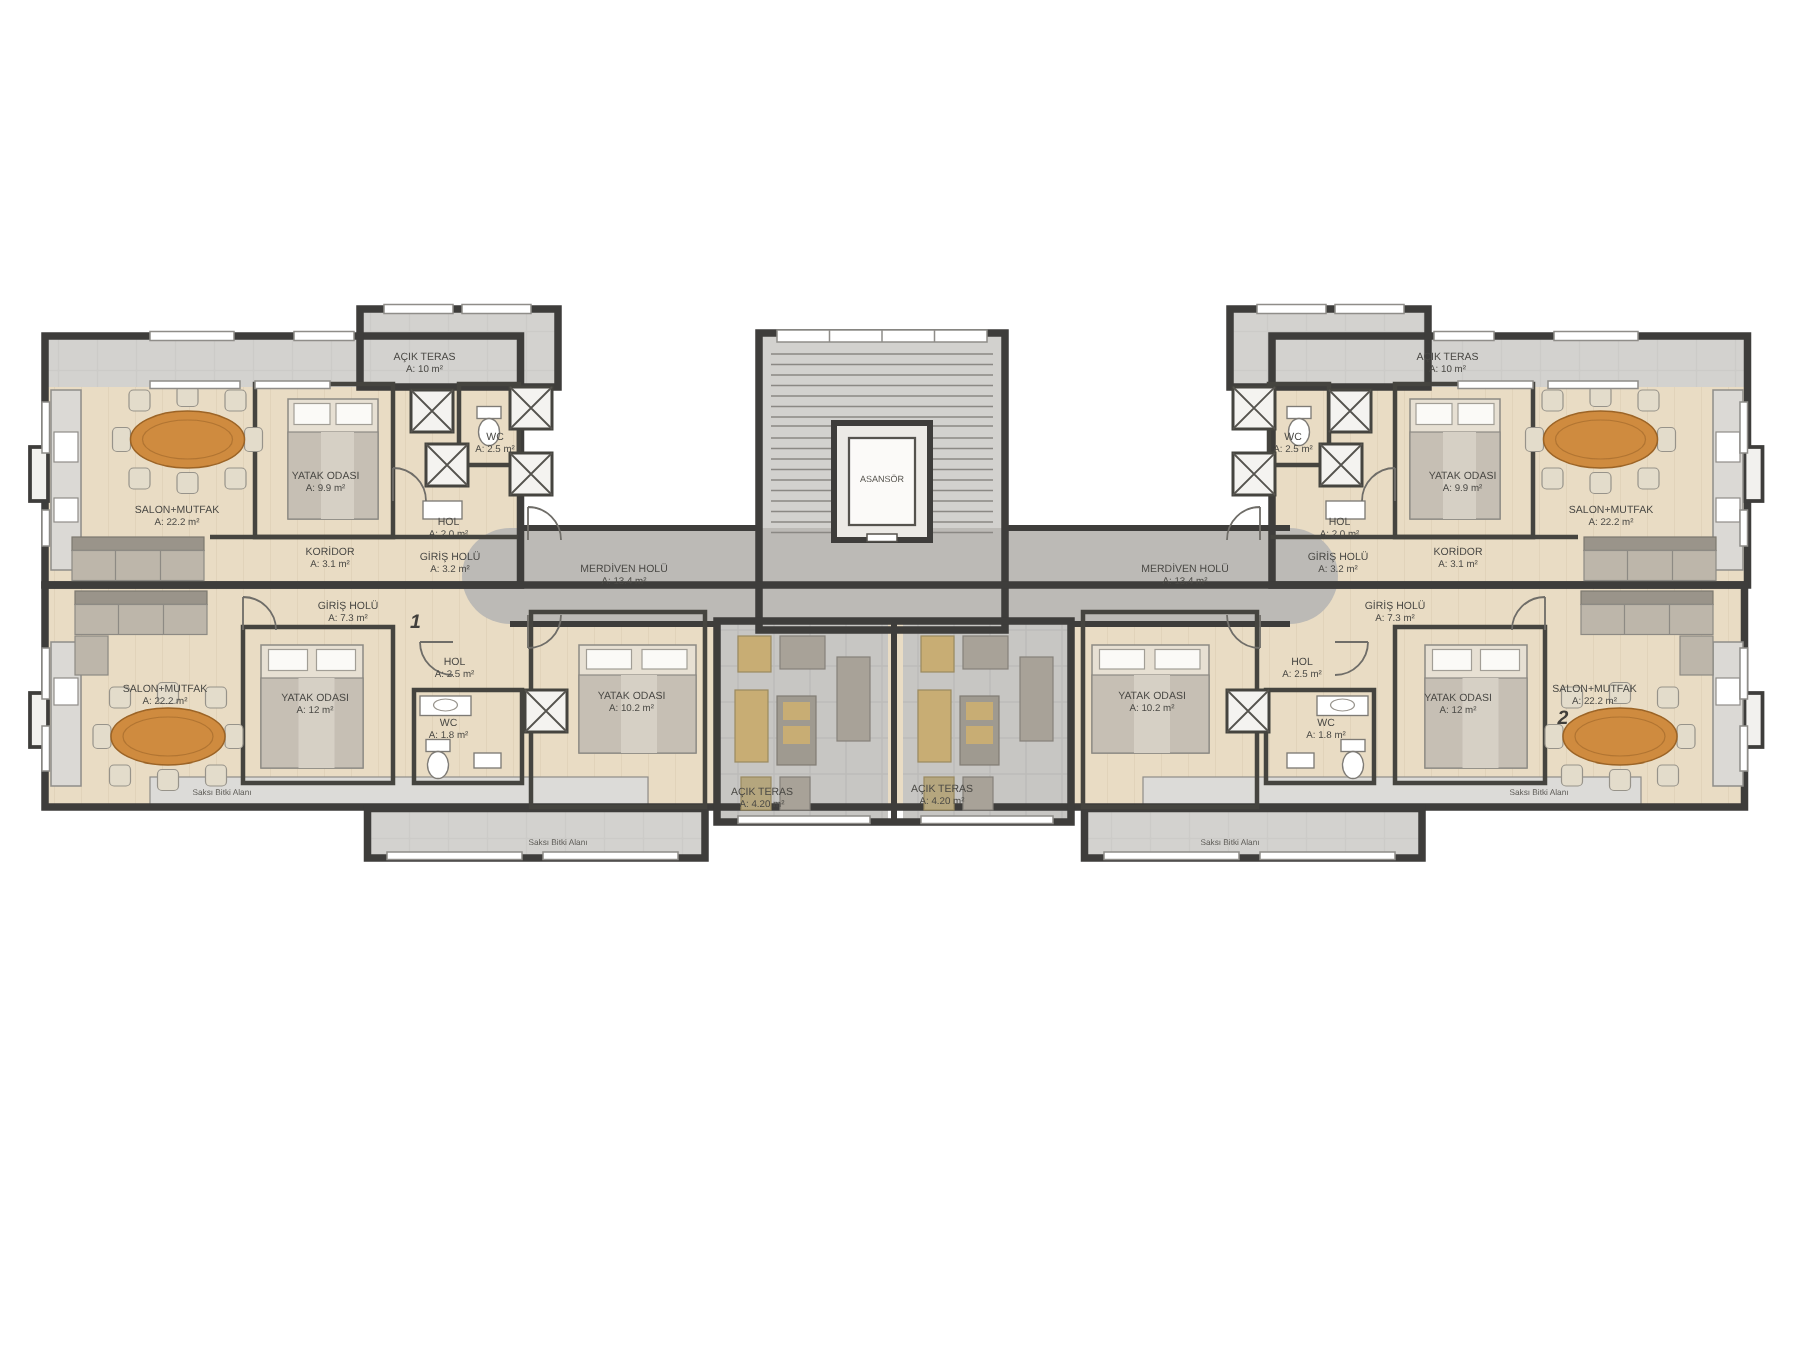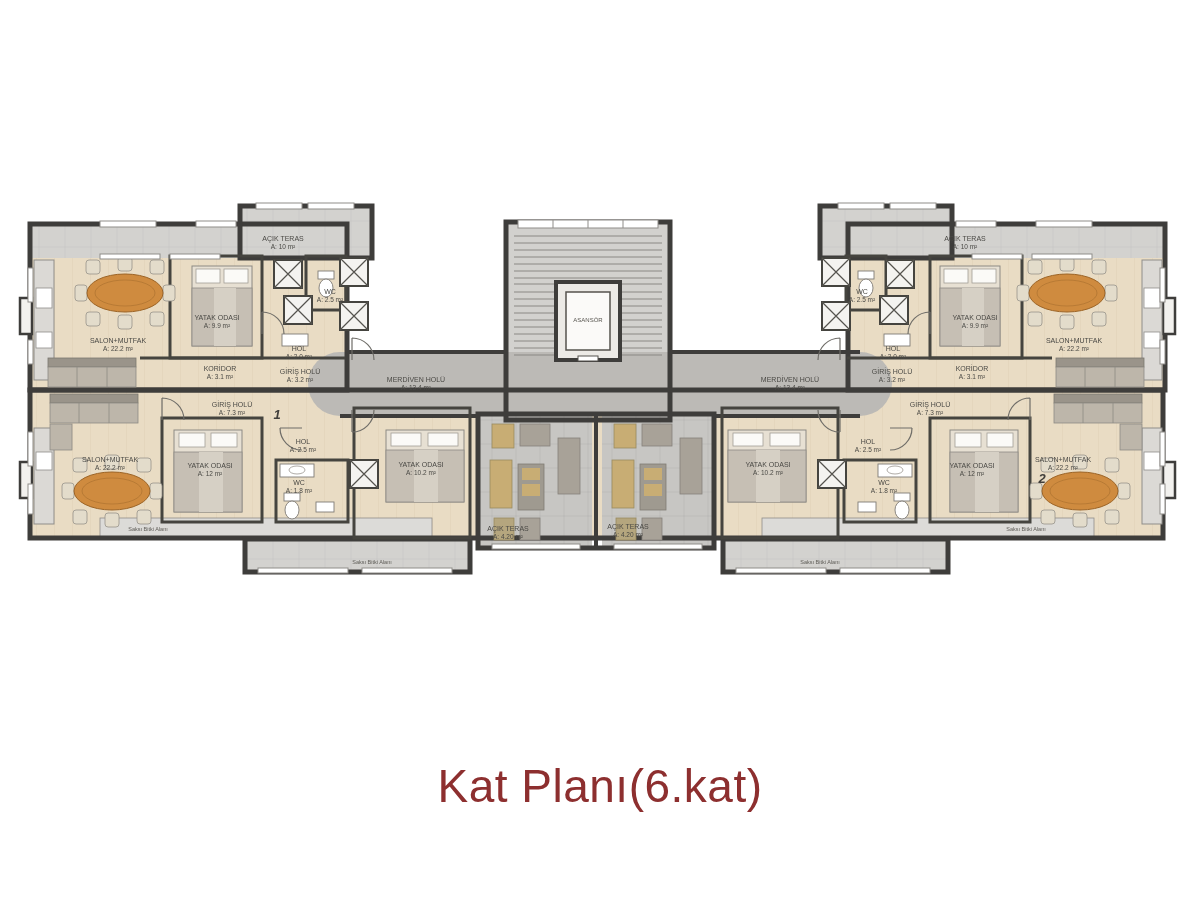--- a/index.html
+++ b/index.html
@@ -402,15 +402,14 @@
     <div class="nm">SALON+MUTFAK</div>
     <div class="ar">A: 22.2 m²</div>
   </div>
   <div class="apt-num" style="left:1042px;top:478px">2</div>
 
   <div class="tiny" style="left:148px;top:529px">Saksı Bitki Alanı</div>
   <div class="tiny" style="left:372px;top:562px">Saksı Bitki Alanı</div>
   <div class="tiny" style="left:1026px;top:529px">Saksı Bitki Alanı</div>
   <div class="tiny" style="left:820px;top:562px">Saksı Bitki Alanı</div>
 
-  <div class="plan-title">Kat Planı(6.kat)</div>
 
 </div>
 
 </body></html>

